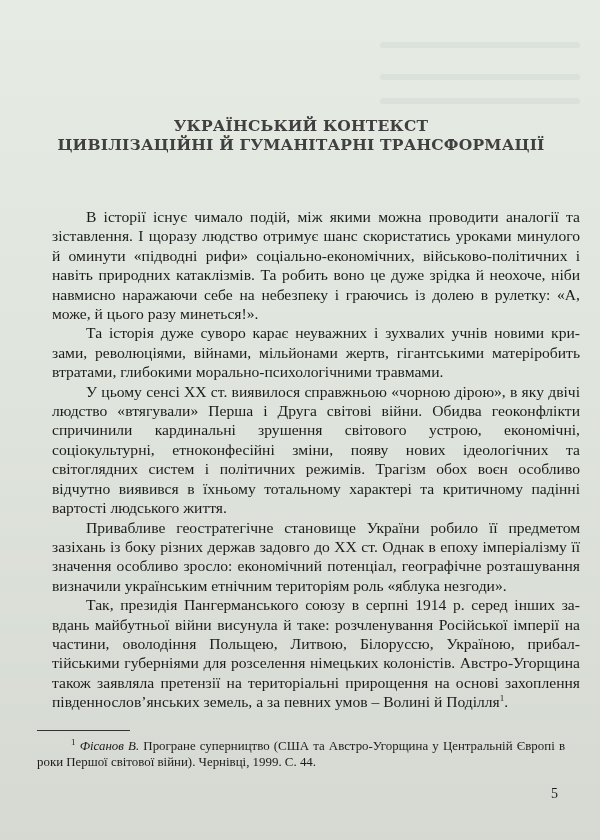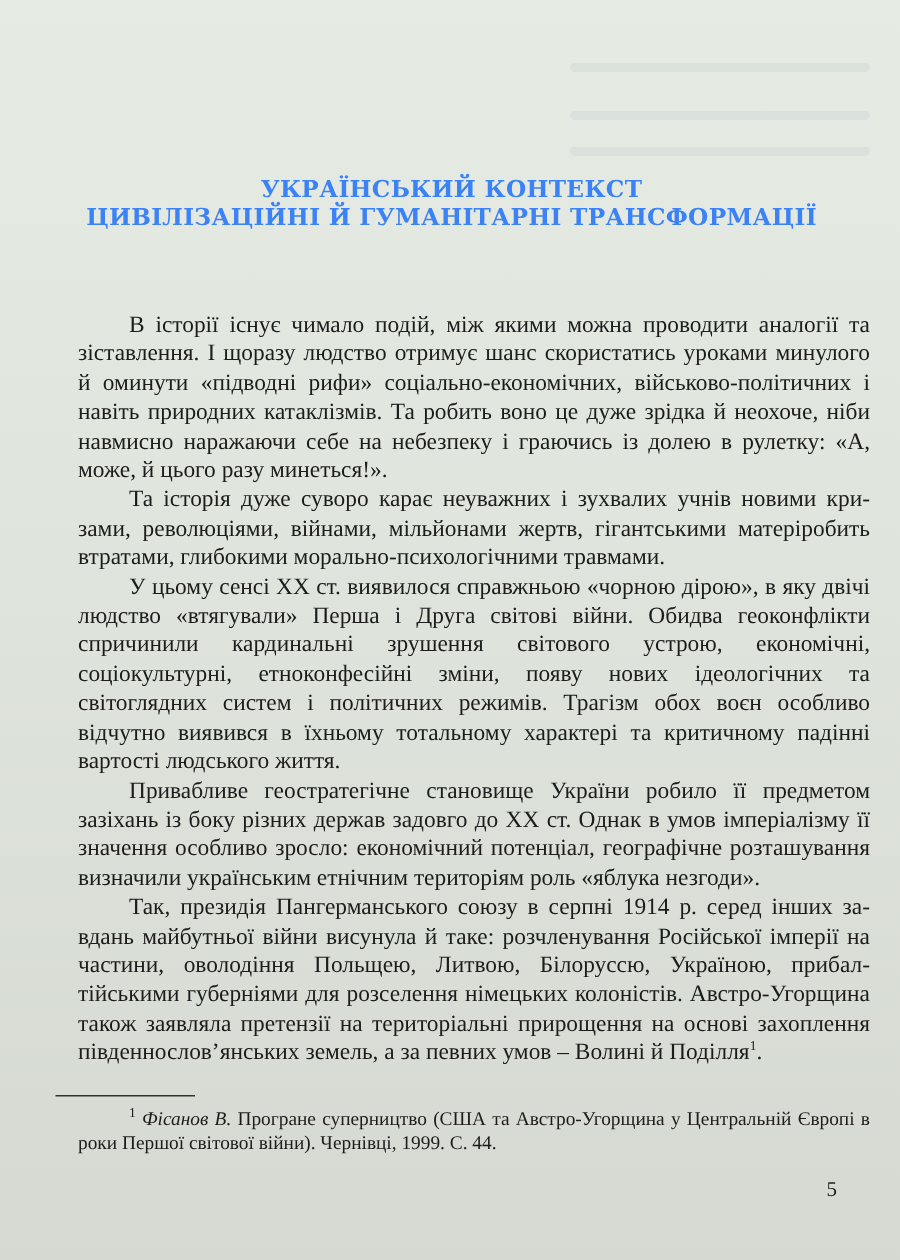--- a/index.html
+++ b/index.html
@@ -34,21 +34,21 @@
       position: absolute;
       top: 117px;
       left: 0;
       width: 528px;
       text-align: center;
       font-family: "DejaVu Serif", "Liberation Serif", serif;
       font-weight: bold;
       font-size: 15.5px;
       line-height: 18.5px;
       letter-spacing: 0.2px;
-      color: #3b82f6;
+      color: #404040;
     }
     .title div {
       white-space: nowrap;
     }
     .body-text {
       position: absolute;
       top: 207px;
       left: 15px;
       width: 528px;
       font-size: 15.6px;
@@ -64,21 +64,21 @@
       position: absolute;
       top: 730px;
       left: 0;
       width: 93px;
       height: 1px;
       background: #333;
     }
     .footnote {
       position: absolute;
       top: 738px;
-      left: 15px;
+      left: 0;
       width: 528px;
       font-size: 12.9px;
       line-height: 16px;
       text-align: justify;
       text-indent: 34px;
     }
     .footnote .author {
       font-style: italic;
     }
     sup {
@@ -104,21 +104,21 @@
 
   <div class="title">
     <div>УКРАЇНСЬКИЙ КОНТЕКСТ</div>
     <div>ЦИВІЛІЗАЦІЙНІ Й ГУМАНІТАРНІ ТРАНСФОРМАЦІЇ</div>
   </div>
 
   <div class="body-text">
     <p>В історії існує чимало подій, між якими можна проводити аналогії та зіставлення. І щоразу людство отримує шанс скористатись уроками ми­нулого й оминути «підводні рифи» соціально-економічних, військово-політичних і навіть природних катаклізмів. Та робить воно це дуже зрідка й неохоче, ніби навмисно наражаючи себе на небезпеку і граючись із долею в рулетку: «А, може, й цього разу минеться!».</p>
     <p>Та історія дуже суворо карає неуважних і зухвалих учнів новими кри­зами, революціями, війнами, мільйонами жертв, гігантськими матері­робить втратами, глибокими морально-психологічними травмами.</p>
     <p>У цьому сенсі ХХ ст. виявилося справжньою «чорною дірою», в яку двічі людство «втягували» Перша і Друга світові війни. Обидва гео­конфлікти спричинили кардинальні зрушення світового устрою, еко­номічні, соціокультурні, етноконфесійні зміни, появу нових ідеологічних та світоглядних систем і політичних режимів. Трагізм обох воєн особливо відчутно виявився в їхньому тотальному характері та критичному падінні вартості людського життя.</p>
-    <p>Привабливе геостратегічне становище України робило її предметом зазіхань із боку різних держав задовго до ХХ ст. Однак в умов імпе­ріалізму її значення особливо зросло: економічний потенціал, географічне розташування визначили українським етнічним територіям роль «яблука незгоди».</p>
+    <p>Привабливе геостратегічне становище України робило її предметом зазіхань із боку різних держав задовго до ХХ ст. Однак в епоху імпе­ріалізму її значення особливо зросло: економічний потенціал, географічне розташування визначили українським етнічним територіям роль «яблука незгоди».</p>
     <p><span>Так, президія Пангерманського союзу в серпні 1914 р. серед інших за­вдань майбутньої війни висунула й таке: розчленування Російської імперії на частини, оволодіння Польщею, Литвою, Білоруссю, Україною, прибал­тійськими губерніями для розселення німецьких колоністів. Австро-Угорщина також заявляла претензії на територіальні прирощення на ос­нові захоплення південнослов’янських земель, а за певних умов – Волині й Поділля</span><sup>1</sup><span>.</span></p>
   </div>
 
   <div class="footnote-rule"></div>
 
   <div class="footnote">
     <sup>1</sup>
     <span class="author">Фісанов В.</span>
     <span>Програне суперництво (США та Австро-Угорщина у Центральній Єв­ропі в роки Першої світової війни). Чернівці, 1999. С. 44.</span>
   </div>

